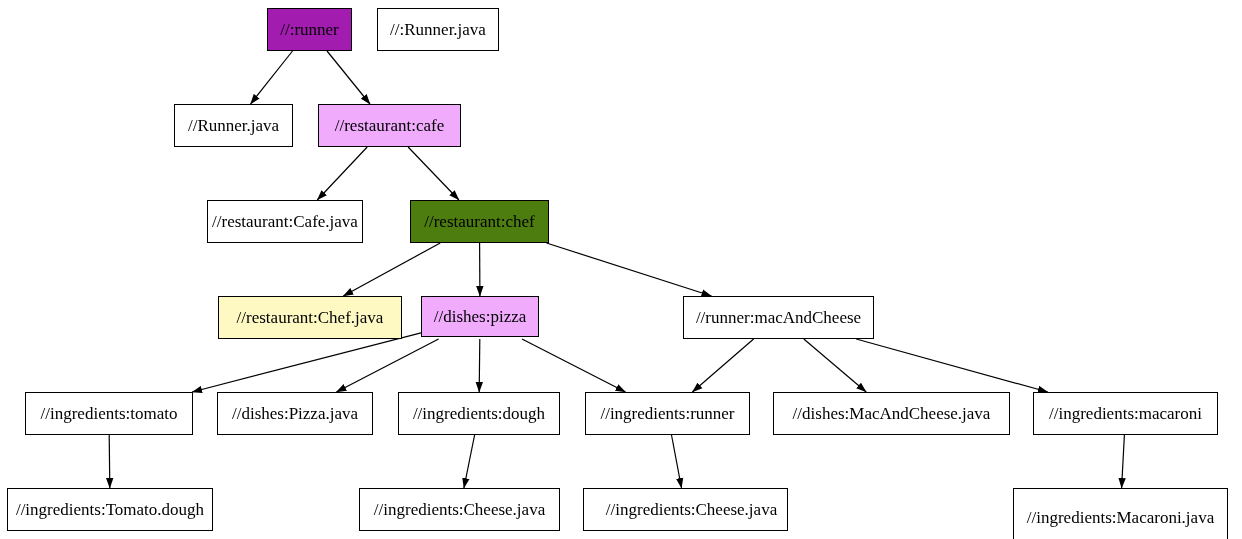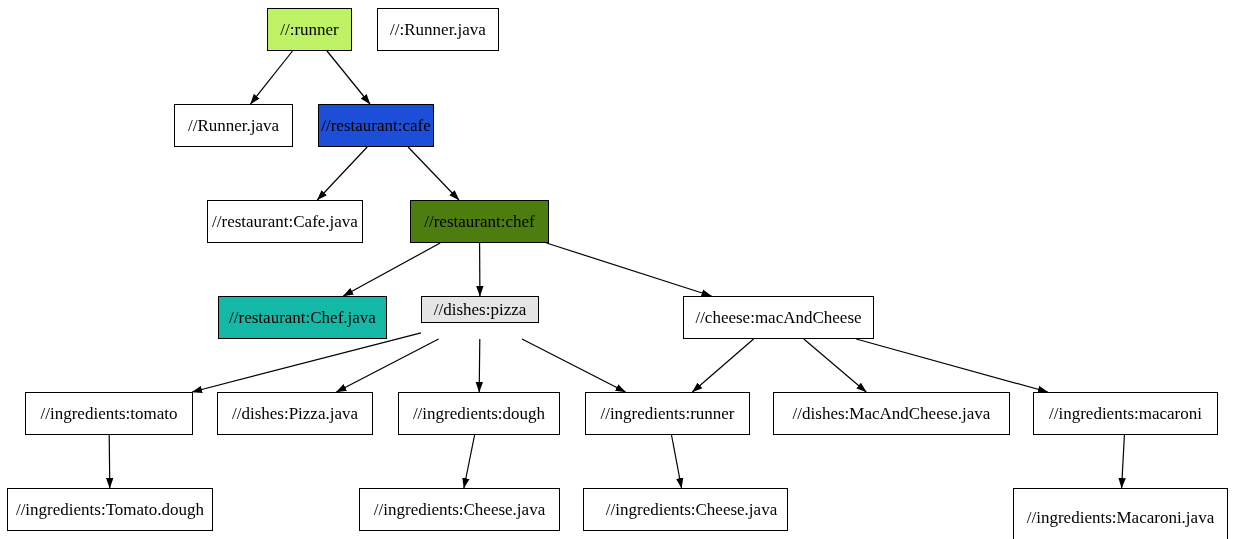--- a/index.html
+++ b/index.html
@@ -62,46 +62,46 @@
         <line x1="753.6" y1="339.0" x2="692.4" y2="392.0" stroke="#000000" stroke-width="1.2" marker-end="url(#arrowhead)"></line>
         <line x1="803.8" y1="339.0" x2="866.2" y2="392.0" stroke="#000000" stroke-width="1.2" marker-end="url(#arrowhead)"></line>
         <line x1="856.2" y1="339.0" x2="1047.8" y2="392.0" stroke="#000000" stroke-width="1.2" marker-end="url(#arrowhead)"></line>
         <line x1="109.2" y1="435.0" x2="109.8" y2="488.0" stroke="#000000" stroke-width="1.2" marker-end="url(#arrowhead)"></line>
         <line x1="474.6" y1="435.0" x2="463.9" y2="488.0" stroke="#000000" stroke-width="1.2" marker-end="url(#arrowhead)"></line>
         <line x1="671.5" y1="435.0" x2="681.5" y2="488.0" stroke="#000000" stroke-width="1.2" marker-end="url(#arrowhead)"></line>
         <line x1="1124.4" y1="435.0" x2="1121.6" y2="488.0" stroke="#000000" stroke-width="1.2" marker-end="url(#arrowhead)"></line>
       </g>
   </svg>
   <div id="node-layer">
-      <div class="node" style="left: 267px; top: 8px; width: 85px; height: 43px; background: #bef264; border-color: rgb(0, 0, 0);">
+      <div class="node" style="left: 267px; top: 8px; width: 85px; height: 43px; background: #a21caf; border-color: rgb(0, 0, 0);">
         <span>//:runner</span>
       </div>
       <div class="node" style="left: 377px; top: 8px; width: 122px; height: 43px; background: rgb(255, 255, 255); border-color: rgb(0, 0, 0);">
         <span>//:Runner.java</span>
       </div>
       <div class="node" style="left: 174px; top: 104px; width: 119px; height: 43px; background: rgb(255, 255, 255); border-color: rgb(0, 0, 0);">
         <span>//Runner.java</span>
       </div>
-      <div class="node" style="left: 318px; top: 104px; width: 116px; height: 43px; background: #1d4ed8; border-color: rgb(0, 0, 0);">
+      <div class="node" style="left: 318px; top: 104px; width: 143px; height: 43px; background: #f0abfc; border-color: rgb(0, 0, 0);">
         <span>//restaurant:cafe</span>
       </div>
       <div class="node" style="left: 207px; top: 200px; width: 156px; height: 43px; background: rgb(255, 255, 255); border-color: rgb(0, 0, 0);">
         <span>//restaurant:Cafe.java</span>
       </div>
       <div class="node" style="left: 410px; top: 200px; width: 139px; height: 43px; background: #4d7c0f; border-color: rgb(0, 0, 0);">
         <span>//restaurant:chef</span>
       </div>
-      <div class="node" style="left: 218px; top: 296px; width: 169px; height: 43px; background: #14b8a6; border-color: rgb(0, 0, 0);">
+      <div class="node" style="left: 218px; top: 296px; width: 184px; height: 43px; background: #fef9c3; border-color: rgb(0, 0, 0);">
         <span>//restaurant:Chef.java</span>
       </div>
-      <div class="node" style="left: 421px; top: 296px; width: 118px; height: 27px; background: #e5e5e5; border-color: rgb(0, 0, 0);">
+      <div class="node" style="left: 421px; top: 296px; width: 118px; height: 41px; background: #f0abfc; border-color: rgb(0, 0, 0);">
         <span>//dishes:pizza</span>
       </div>
       <div class="node" style="left: 683px; top: 296px; width: 191px; height: 43px; background: rgb(255, 255, 255); border-color: rgb(0, 0, 0);">
-        <span>//cheese:macAndCheese</span>
+        <span>//runner:macAndCheese</span>
       </div>
       <div class="node" style="left: 25px; top: 392px; width: 168px; height: 43px; background: rgb(255, 255, 255); border-color: rgb(0, 0, 0);">
         <span>//ingredients:tomato</span>
       </div>
       <div class="node" style="left: 217px; top: 392px; width: 156px; height: 43px; background: rgb(255, 255, 255); border-color: rgb(0, 0, 0);">
         <span>//dishes:Pizza.java</span>
       </div>
       <div class="node" style="left: 398px; top: 392px; width: 162px; height: 43px; background: rgb(255, 255, 255); border-color: rgb(0, 0, 0);">
         <span>//ingredients:dough</span>
       </div>

